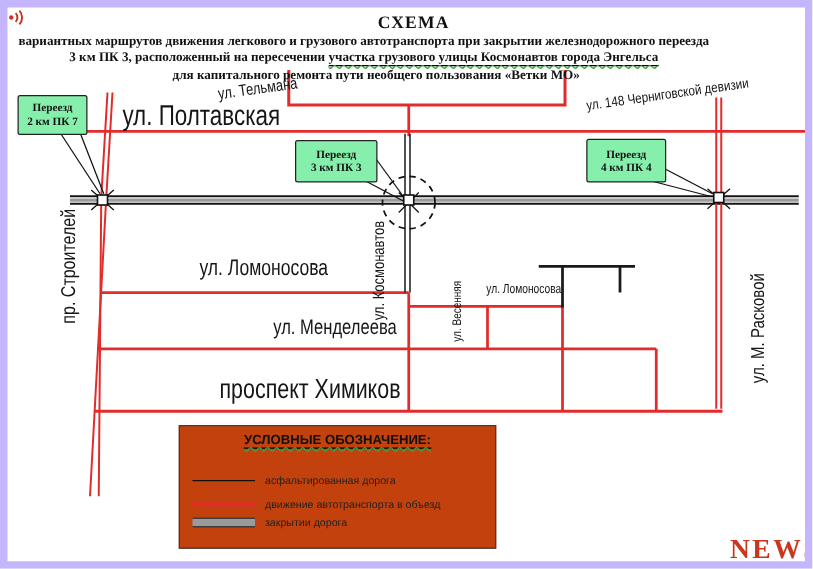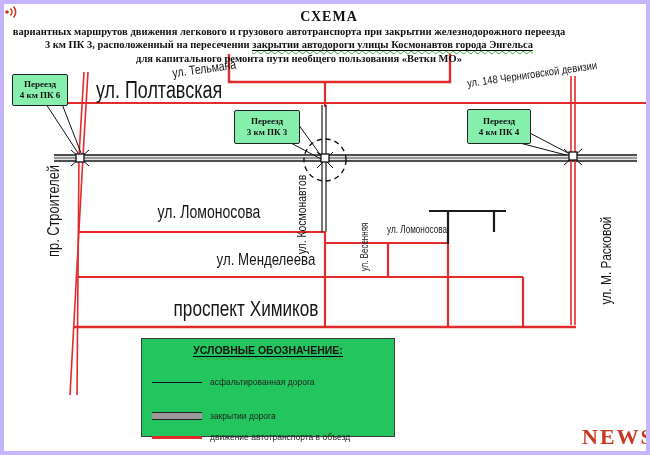--- a/index.html
+++ b/index.html
@@ -1,35 +1,35 @@
 <!DOCTYPE html>
 <html><head>
 <meta charset="utf-8">
 <style>
   html,body{margin:0;padding:0;background:#fff;}
-  .stage{position:relative;width:650px;height:455px;background:#fff;border:4px solid #c4b5fd;
+  .stage{position:relative;width:650px;height:455px;background:#fff;border:6px solid #c4b5fd;
          box-sizing:border-box;overflow:hidden;font-family:"Liberation Serif",serif;color:#111;}
   .stage svg{position:absolute;left:0;top:0;}
   .abs{position:absolute;white-space:nowrap;}
   
   .t-head{left:0;top:5px;width:650px;text-align:center;font-size:14px;font-weight:bold;letter-spacing:1px;}
   .t-line{left:0;width:570px;text-align:center;font-size:10.5px;font-weight:bold;line-height:12px;}
   .u-solid{border-bottom:1px solid #000;}
   .wavy{text-decoration:underline wavy #3aa03a;text-decoration-thickness:1px;text-underline-offset:2px;}
   
   .street{font-family:"Liberation Sans",sans-serif;color:#151515;display:flex;align-items:center;justify-content:center;}
   .cond{transform:scaleX(0.78);}
   .rot{transform:rotate(-90deg) scaleX(0.8);}
   
   .callout{position:absolute;background:#86efac;border:1.3px solid #222;border-radius:2px;
            font-size:9px;font-weight:bold;text-align:center;line-height:11px;
            display:flex;flex-direction:column;justify-content:center;z-index:5;}
   
   .legend{position:absolute;left:137px;top:334px;width:252px;height:97px;border:1.6px solid #3c3c3c;
-          background:#22c55e;font-family:"Liberation Sans",sans-serif;z-index:4;}
+          background:#c2410c;font-family:"Liberation Sans",sans-serif;z-index:4;}
   .legend-title{margin-top:5px;text-align:center;font-size:10.5px;font-weight:bold;}
   .legend-row{position:absolute;left:10px;display:flex;align-items:center;}
   .legend-label{margin-left:8px;font-size:8.5px;color:#222;}
   .sw{width:50px;}
   .sw-asphalt{height:0;border-top:1.4px solid #111;}
   .sw-detour{height:0;border-top:3px solid #e32b2b;}
   .sw-rail{height:6px;border-top:1.6px solid #222;border-bottom:1.6px solid #222;background:#9a9a9a;}
   
   .news{position:absolute;left:578px;top:420px;font-size:22px;font-weight:bold;letter-spacing:2px;
         color:#c8381f;font-family:"Liberation Serif",serif;}
@@ -99,26 +99,26 @@
 
     <g fill="#fff" stroke="#111" stroke-width="1.3">
       <rect x="72" y="150" width="8" height="8"></rect>
       <rect x="317" y="150" width="8" height="8"></rect>
       <rect x="565" y="148" width="8" height="8"></rect>
     </g>
   </svg>
 
   <div class="abs t-head">СХЕМА</div>
   <div class="abs t-line" style="top:22px;">вариантных маршрутов движения легкового и грузового автотранспорта при закрытии железнодорожного переезда</div>
-  <div class="abs t-line" style="top:35px;"><span>3 км ПК 3, расположенный на пересечении </span><span class="u-solid wavy">закрытии автодороги улицы Космонавтов города Энгельса</span></div>
+  <div class="abs t-line" style="top:35px;"><span>3 км ПК 3, расположенный на пересечении </span><span class="u-solid wavy">участка грузового улицы Космонавтов города Энгельса</span></div>
   <div class="abs t-line" style="top:49px;padding-left:10px;">для капитального ремонта пути необщего пользования «Ветки МО»</div>
 
   <div class="callout" style="left:8px;top:70px;width:54px;height:30px;">
     <div>Переезд</div>
-    <div>4 км ПК 6</div>
+    <div>2 км ПК 7</div>
   </div>
   <div class="callout" style="left:230px;top:106px;width:64px;height:32px;">
     <div>Переезд</div>
     <div>3 км ПК 3</div>
   </div>
   <div class="callout" style="left:463px;top:105px;width:62px;height:33px;">
     <div>Переезд</div>
     <div>4 км ПК 4</div>
   </div>
 
@@ -133,21 +133,21 @@
   <div class="abs street cond" style="left:378px;top:218px;width:70px;height:13px;font-size:10.5px;">ул. Ломоносова</div>
   <div class="abs street cond" style="left:162px;top:293px;width:160px;height:24px;font-size:22px;">проспект Химиков</div>
   <div class="abs street rot" style="left:549px;top:248px;width:104px;height:17px;font-size:15px;">ул. М. Расковой</div>
 
   <div class="legend">
     <div class="legend-title"><span class="u-solid wavy">УСЛОВНЫЕ ОБОЗНАЧЕНИЕ:</span></div>
     <div class="legend-row" style="top:38px;">
       <div class="sw sw-asphalt"></div>
       <div class="legend-label">асфальтированная дорога</div>
     </div>
-    <div class="legend-row" style="top:57px;margin-top:36px;">
+    <div class="legend-row" style="top:57px;">
       <div class="sw sw-detour"></div>
       <div class="legend-label">движение автотранспорта в объезд</div>
     </div>
     <div class="legend-row" style="top:72px;">
       <div class="sw sw-rail"></div>
       <div class="legend-label">закрытии дорога</div>
     </div>
   </div>
 
   <svg class="news-icon" viewBox="0 0 18 16">

